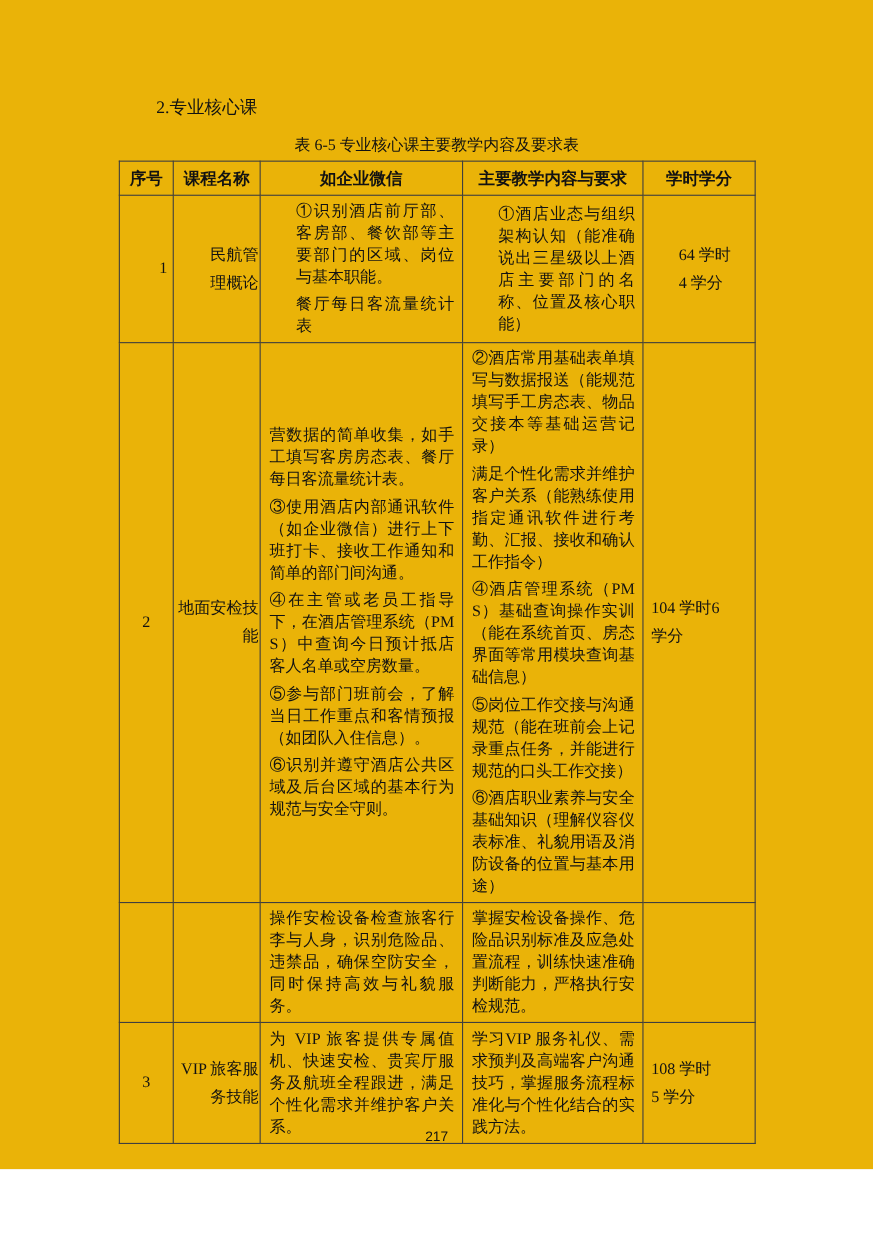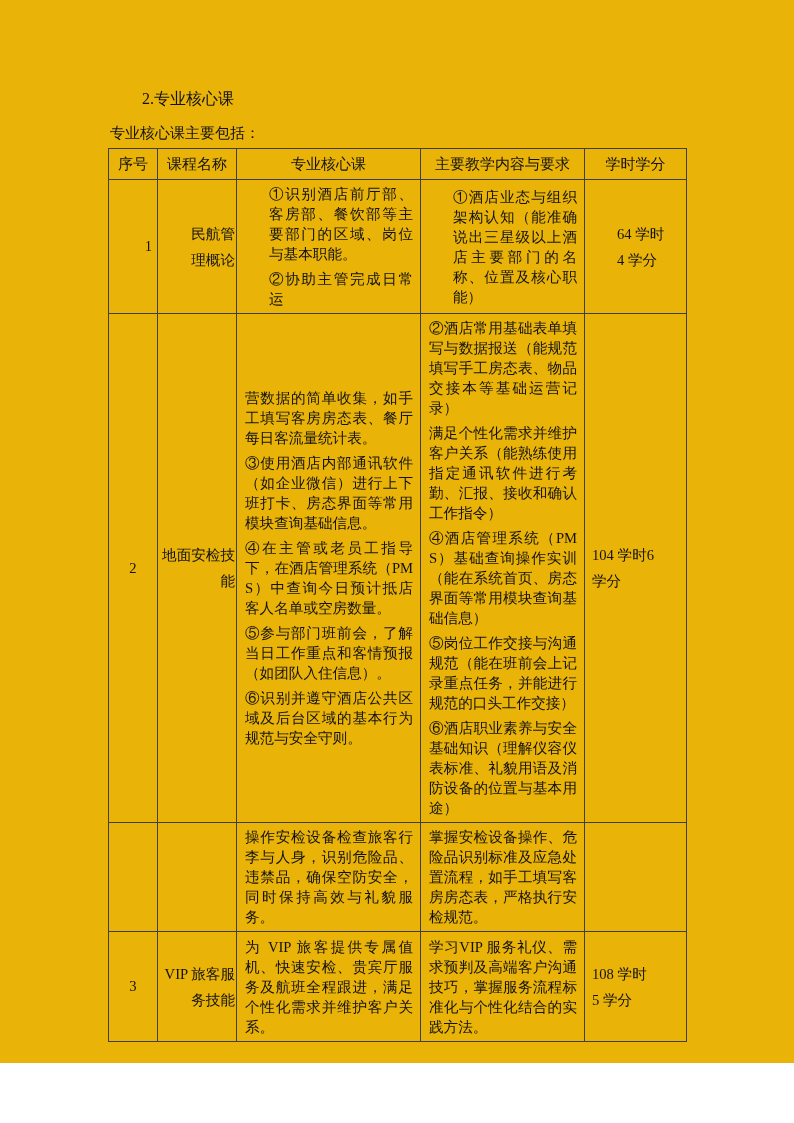--- a/index.html
+++ b/index.html
@@ -41,21 +41,21 @@
     table-layout: fixed;
     font-size: 14.6px;
   }
   table.courses th, table.courses td {
     border: 1px solid #3f3f3f;
     vertical-align: middle;
     word-break: break-all;
   }
   table.courses th {
     height: 31px;
-    font-weight: normal;
+    font-weight: bold;
     font-size: 15px;
     text-align: center;
     padding: 2px 1px;
   }
   td.c-seq {
     text-align: center;
     padding: 2px 1px;
     font-size: 14.6px;
   }
   td.c-course {
@@ -93,62 +93,62 @@
     font-family: "Liberation Sans", "DejaVu Sans", sans-serif;
   }
 </style>
 </head>
 <body>
 
 <div class="page">
 
   <h2 class="doc-title">2.专业核心课</h2>
 
-  <p class="doc-subtitle">专业核心课主要包括：</p>
 
+  <div class="table-caption">表 6-5 专业核心课主要教学内容及要求表</div>
 
   <table class="courses">
     <colgroup>
       <col style="width:49px">
       <col style="width:79px">
       <col style="width:184px">
       <col style="width:164px">
       <col style="width:102px">
     </colgroup>
     <thead>
       <tr>
         <th>序号</th>
         <th>课程名称</th>
-        <th>专业核心课</th>
+        <th>如企业微信</th>
         <th>主要教学内容与要求</th>
         <th>学时学分</th>
       </tr>
     </thead>
     <tbody>
         <tr>
           <td class="c-seq">1</td>
           <td class="c-course">民航管理概论</td>
           <td class="c-text">
             <p class="para">①识别酒店前厅部、客房部、餐饮部等主要部门的区域、岗位与基本职能。</p>
-            <p class="para">②协助主管完成日常运</p>
+            <p class="para">餐厅每日客流量统计表</p>
           </td>
           <td class="c-text">
             <p class="para">①酒店业态与组织架构认知（能准确说出三星级以上酒店主要部门的名称、位置及核心职能）</p>
           </td>
           <td class="c-credit">
             <div class="credit-line">64 学时</div>
             <div class="credit-line">4 学分</div>
           </td>
         </tr>
         <tr>
           <td class="c-seq">2</td>
           <td class="c-course">地面安检技能</td>
           <td class="c-text">
             <p class="para">营数据的简单收集，如手工填写客房房态表、餐厅每日客流量统计表。</p>
-            <p class="para">③使用酒店内部通讯软件（如企业微信）进行上下班打卡、房态界面等常用模块查询基础信息。</p>
+            <p class="para">③使用酒店内部通讯软件（如企业微信）进行上下班打卡、接收工作通知和简单的部门间沟通。</p>
             <p class="para">④在主管或老员工指导下，在酒店管理系统（PMS）中查询今日预计抵店客人名单或空房数量。</p>
             <p class="para">⑤参与部门班前会，了解当日工作重点和客情预报（如团队入住信息）。</p>
             <p class="para">⑥识别并遵守酒店公共区域及后台区域的基本行为规范与安全守则。</p>
           </td>
           <td class="c-text">
             <p class="para">②酒店常用基础表单填写与数据报送（能规范填写手工房态表、物品交接本等基础运营记录）</p>
             <p class="para">满足个性化需求并维护客户关系（能熟练使用指定通讯软件进行考勤、汇报、接收和确认工作指令）</p>
             <p class="para">④酒店管理系统（PMS）基础查询操作实训（能在系统首页、房态界面等常用模块查询基础信息）</p>
             <p class="para">⑤岗位工作交接与沟通规范（能在班前会上记录重点任务，并能进行规范的口头工作交接）</p>
             <p class="para">⑥酒店职业素养与安全基础知识（理解仪容仪表标准、礼貌用语及消防设备的位置与基本用途）</p>
@@ -158,35 +158,36 @@
             <div class="credit-line">学分</div>
           </td>
         </tr>
         <tr>
           <td class="c-seq"></td>
           <td class="c-course"></td>
           <td class="c-text">
             <p class="para">操作安检设备检查旅客行李与人身，识别危险品、违禁品，确保空防安全，同时保持高效与礼貌服务。</p>
           </td>
           <td class="c-text">
-            <p class="para">掌握安检设备操作、危险品识别标准及应急处置流程，如手工填写客房房态表，严格执行安检规范。</p>
+            <p class="para">掌握安检设备操作、危险品识别标准及应急处置流程，训练快速准确判断能力，严格执行安检规范。</p>
           </td>
           <td class="c-credit"></td>
         </tr>
         <tr>
           <td class="c-seq">3</td>
           <td class="c-course">VIP 旅客服务技能</td>
           <td class="c-text">
             <p class="para">为 VIP 旅客提供专属值机、快速安检、贵宾厅服务及航班全程跟进，满足个性化需求并维护客户关系。</p>
           </td>
           <td class="c-text">
             <p class="para">学习VIP 服务礼仪、需求预判及高端客户沟通技巧，掌握服务流程标准化与个性化结合的实践方法。</p>
           </td>
           <td class="c-credit">
             <div class="credit-line">108 学时</div>
             <div class="credit-line">5 学分</div>
           </td>
         </tr>
       </tbody>
   </table>
 
+  <div class="page-number">217</div>
 
 </div>
 
 </body></html>

